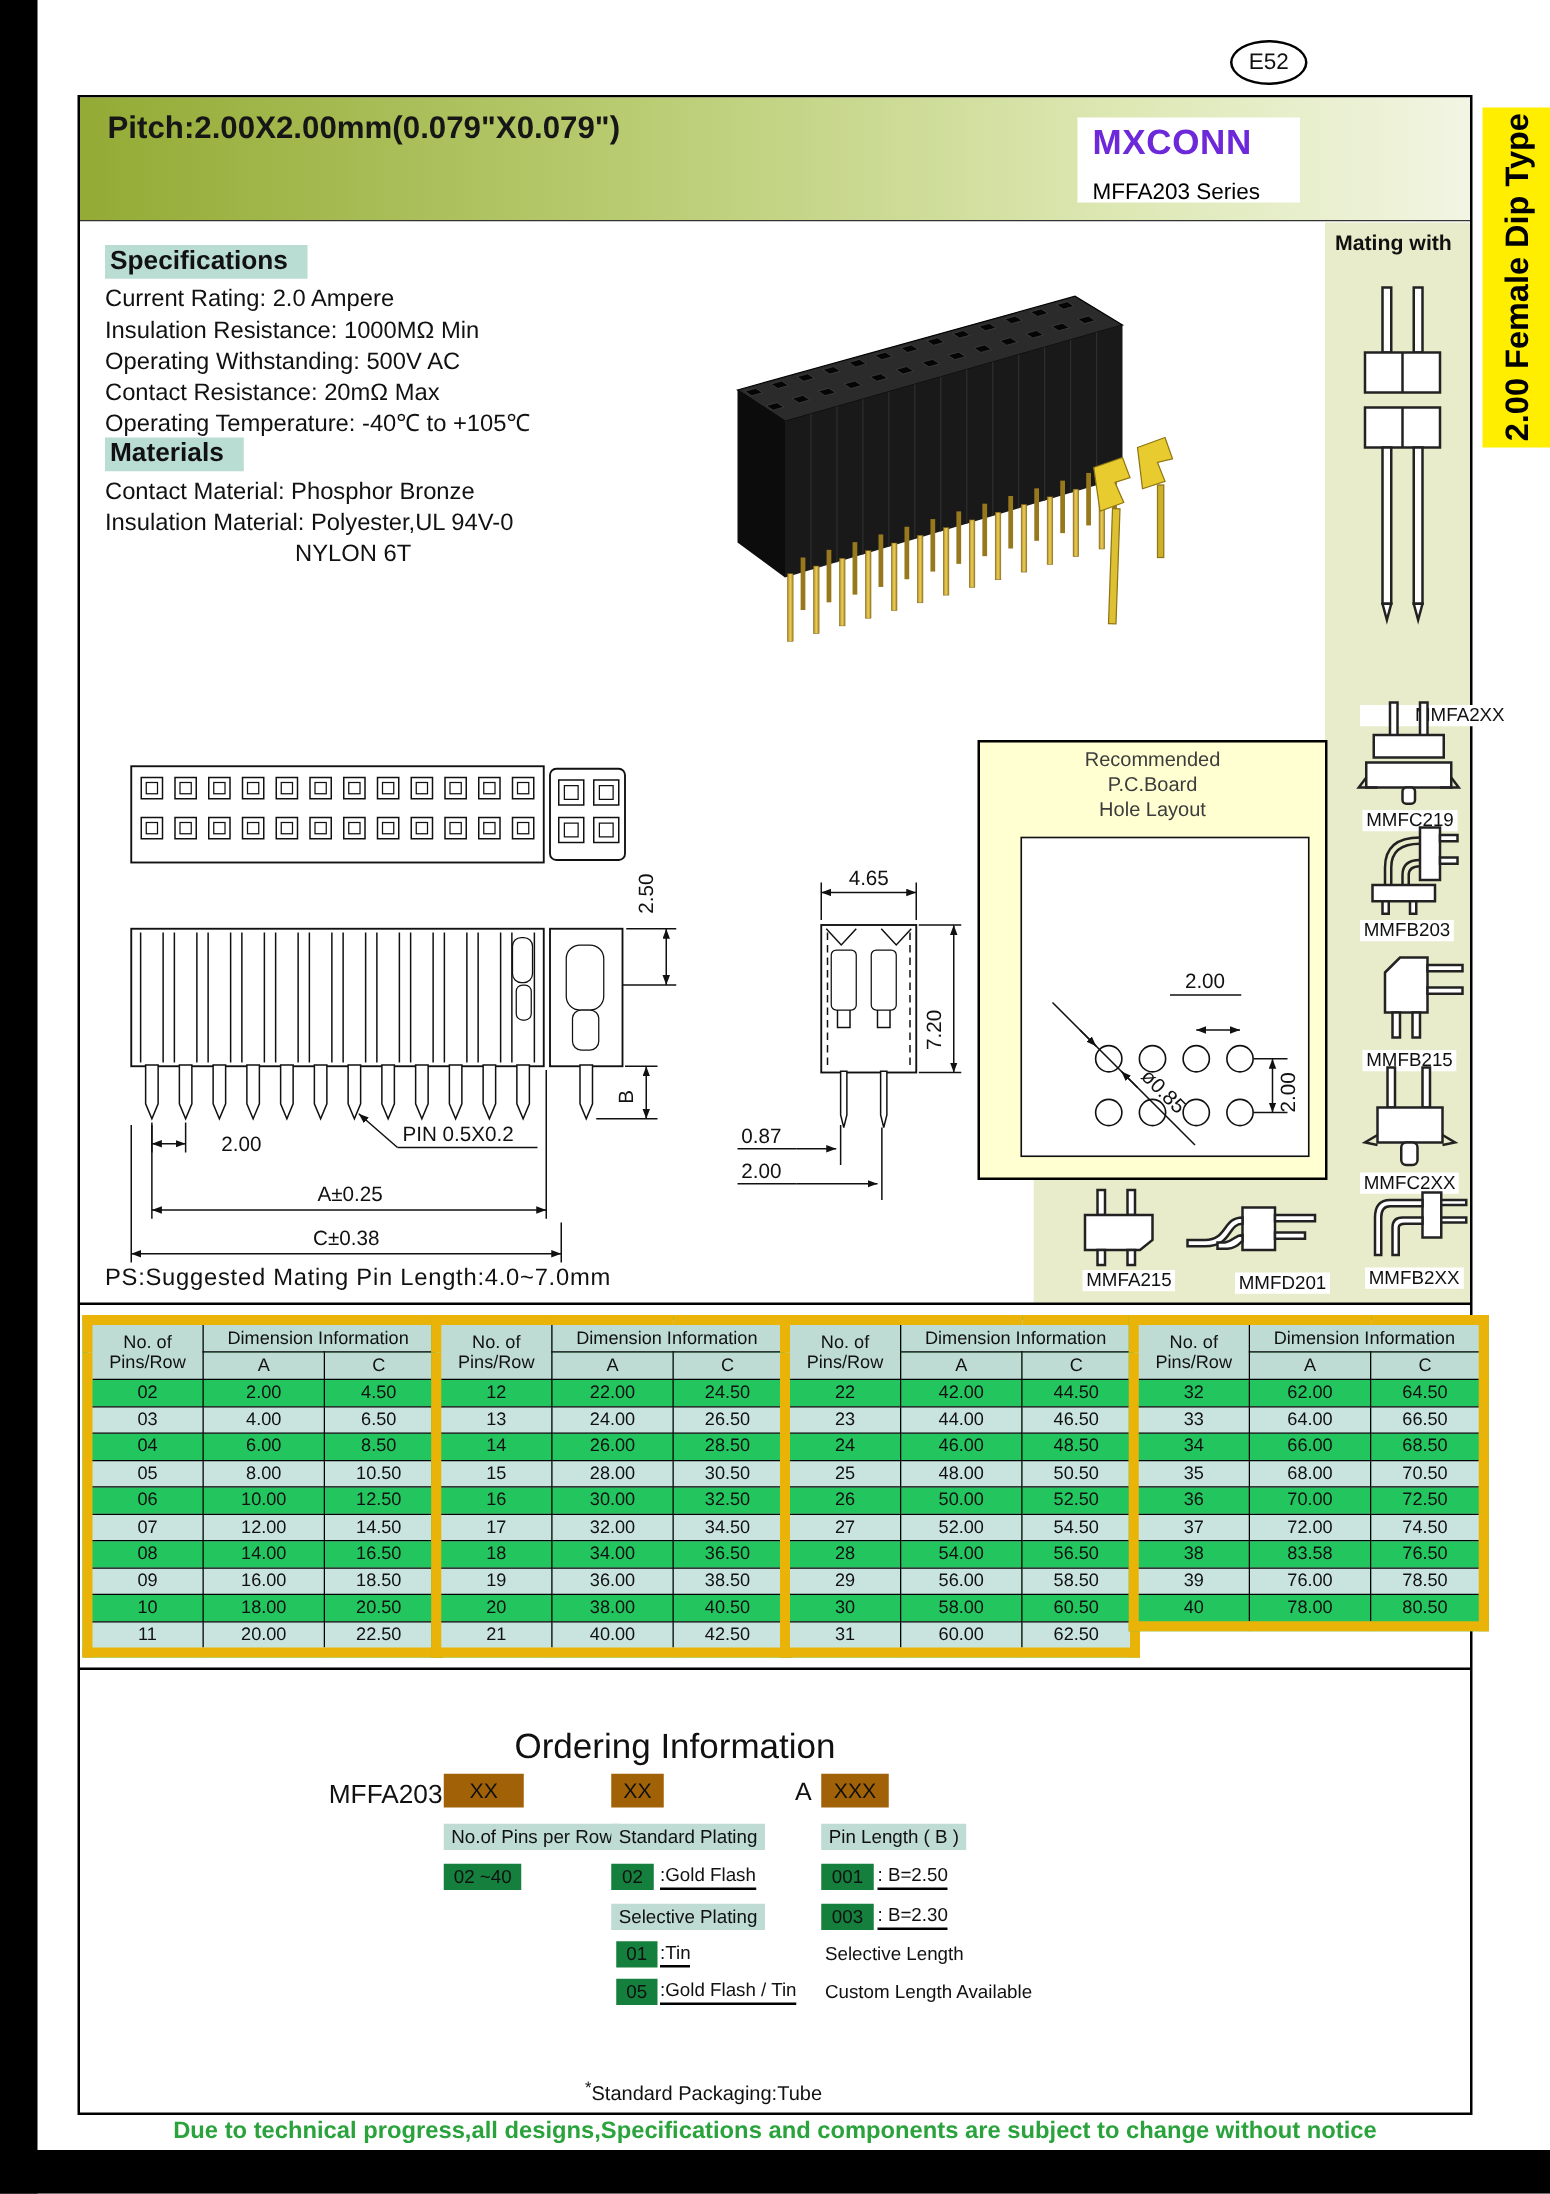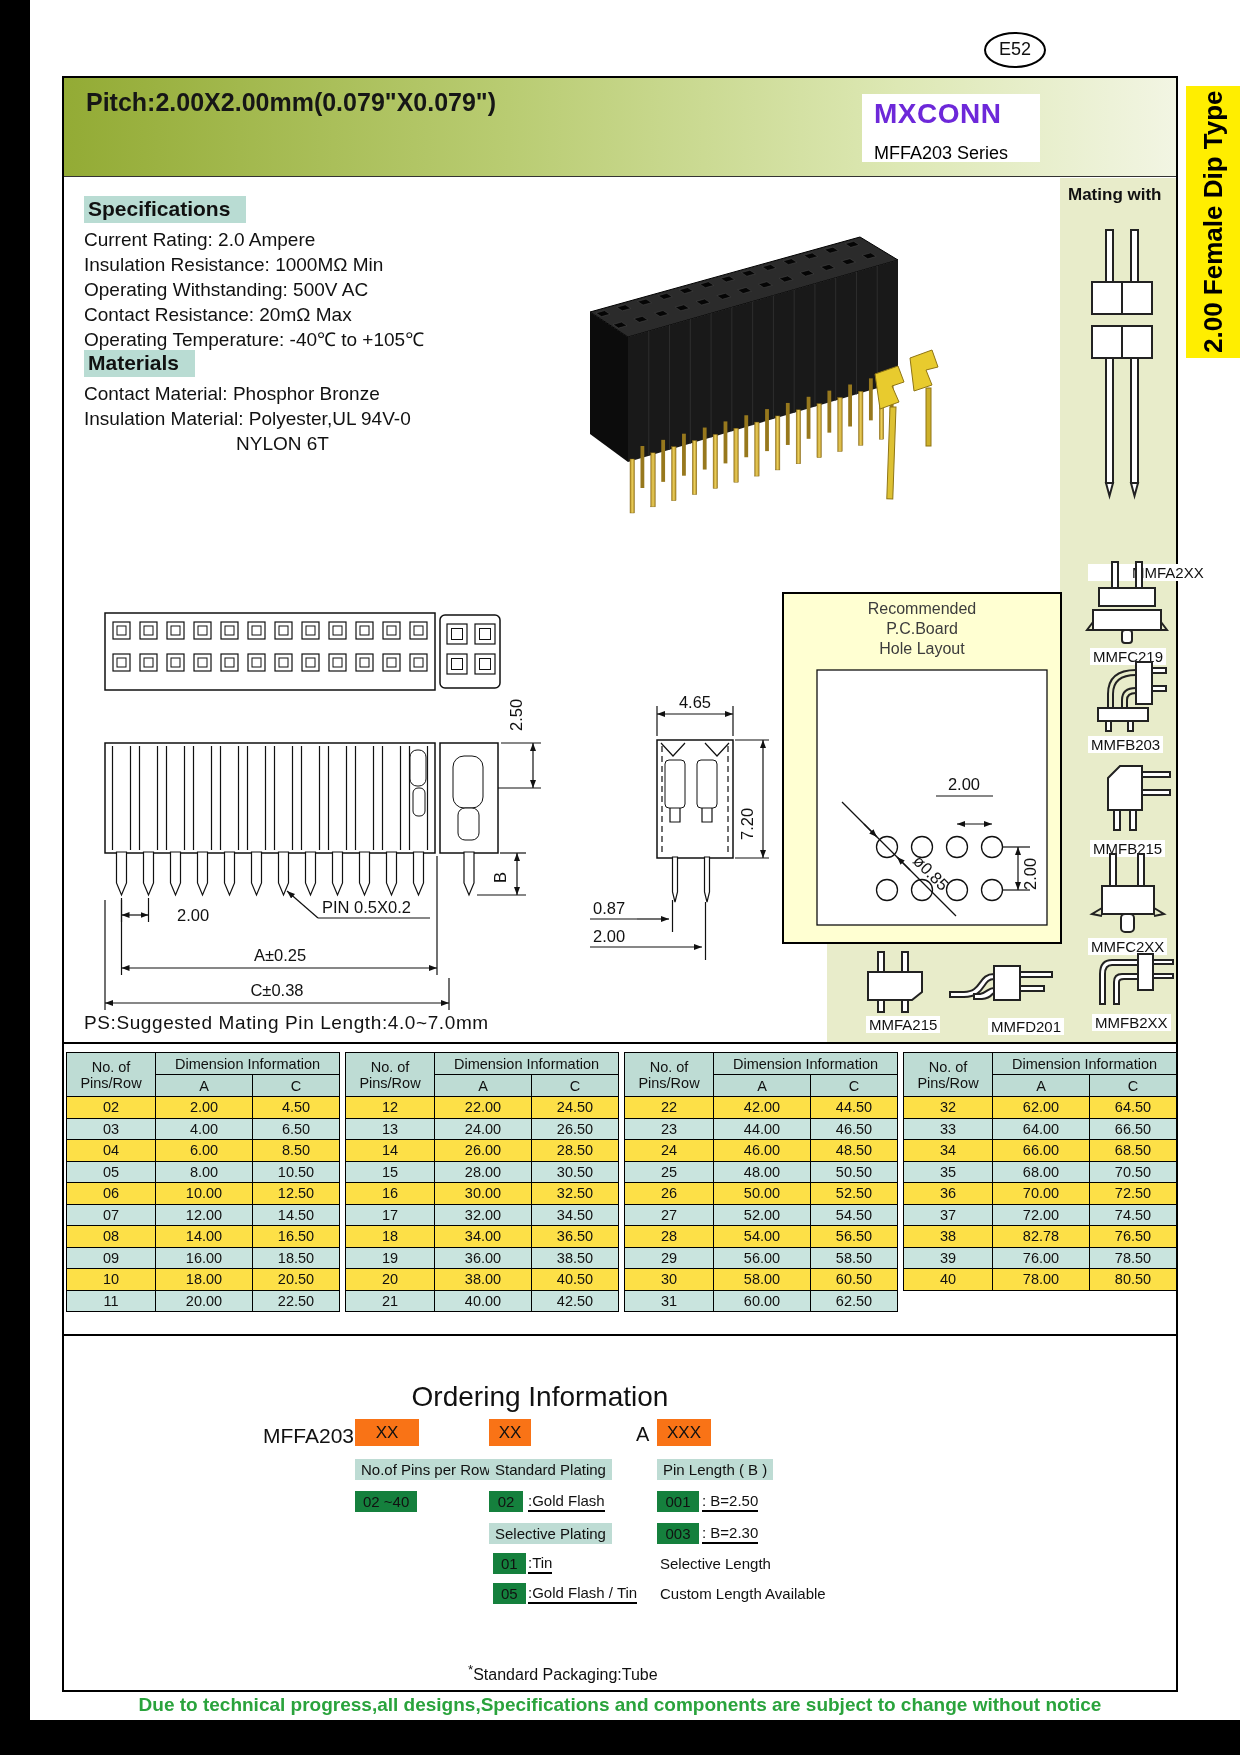--- a/index.html
+++ b/index.html
@@ -23,28 +23,28 @@
   .palestrip{background:#e8ecca;}
   .sechead{display:inline-block;background:#b9dcd3;font-weight:bold;font-size:21px;padding:1px 16px 2px 4px;}
   .speclist div{font-size:19px;line-height:25px;white-space:nowrap;}
   .psnote{left:84px;top:1012px;font-size:19px;font-weight:500;letter-spacing:.6px;white-space:nowrap;}
   .hr{background:#000;height:2px;}
   .lbl{position:absolute;font-size:15px;background:#fff;padding:0 3px;white-space:nowrap;}
   .matinghead{left:1068px;top:185px;font-size:17px;font-weight:600;}
   .holebox{left:782px;top:592px;width:280px;height:352px;background:#ffffd2;border:2px solid #000;box-sizing:border-box;}
   .holetitle{position:absolute;left:0;width:276px;text-align:center;font-size:16px;color:#3c3c3c;}
   .dimwrap{position:absolute;top:1052px;}
-  table.dim-table{border-collapse:collapse;border:1px solid #eab308;font-size:14.5px;background:#fde047;}
+  table.dim-table{border-collapse:collapse;border:8px solid #eab308;font-size:14.5px;background:#22c55e;}
   table.dim-table th,table.dim-table td{border:1.5px solid #000;text-align:center;padding:0;font-weight:normal;}
   table.dim-table th{background:#bedcd4;height:21px;}
   table.dim-table td{height:20.5px;}
   table.dim-table .c1{width:88px;} table.dim-table .ca{width:96px;} table.dim-table .cc{width:86px;}
   table.dim-table tr.alt td{background:#c9e4de;}
   .ordtitle{left:330px;top:1381px;width:420px;text-align:center;font-size:28px;}
-  .grayc{position:absolute;background:#f97316;text-align:center;font-size:17px;line-height:27px;}
+  .grayc{position:absolute;background:#a16207;text-align:center;font-size:17px;line-height:27px;}
   .graysm{position:absolute;background:#15803d;text-align:center;font-size:15px;padding:2px 8px;}
   .tealc{position:absolute;background:#bedcd4;font-size:15px;padding:2px 6px;white-space:nowrap;}
   .und{position:absolute;font-size:15px;border-bottom:2px solid #000;padding-bottom:1px;white-space:nowrap;}
   .plain15{position:absolute;font-size:15px;white-space:nowrap;}
   .footer{left:64px;top:1694px;width:1112px;text-align:center;font-size:19px;font-weight:bold;color:#2aa33c;white-space:nowrap;}
   svg text{font-family:"Liberation Sans",sans-serif;font-size:16.5px;fill:#111;}
   svg.lineart line, svg.lineart path.ln{stroke:#111;stroke-width:1.2;}
   .micon{position:absolute;}
   .micon g{stroke:#222;stroke-width:2;fill:#fff;}
 </style>
@@ -742,21 +742,21 @@
           <td>70.00</td>
           <td>72.50</td>
         </tr>
         <tr class="alt">
           <td>37</td>
           <td>72.00</td>
           <td>74.50</td>
         </tr>
         <tr>
           <td>38</td>
-          <td>82.78</td>
+          <td>83.58</td>
           <td>76.50</td>
         </tr>
         <tr class="alt">
           <td>39</td>
           <td>76.00</td>
           <td>78.50</td>
         </tr>
         <tr>
           <td>40</td>
           <td>78.00</td>

